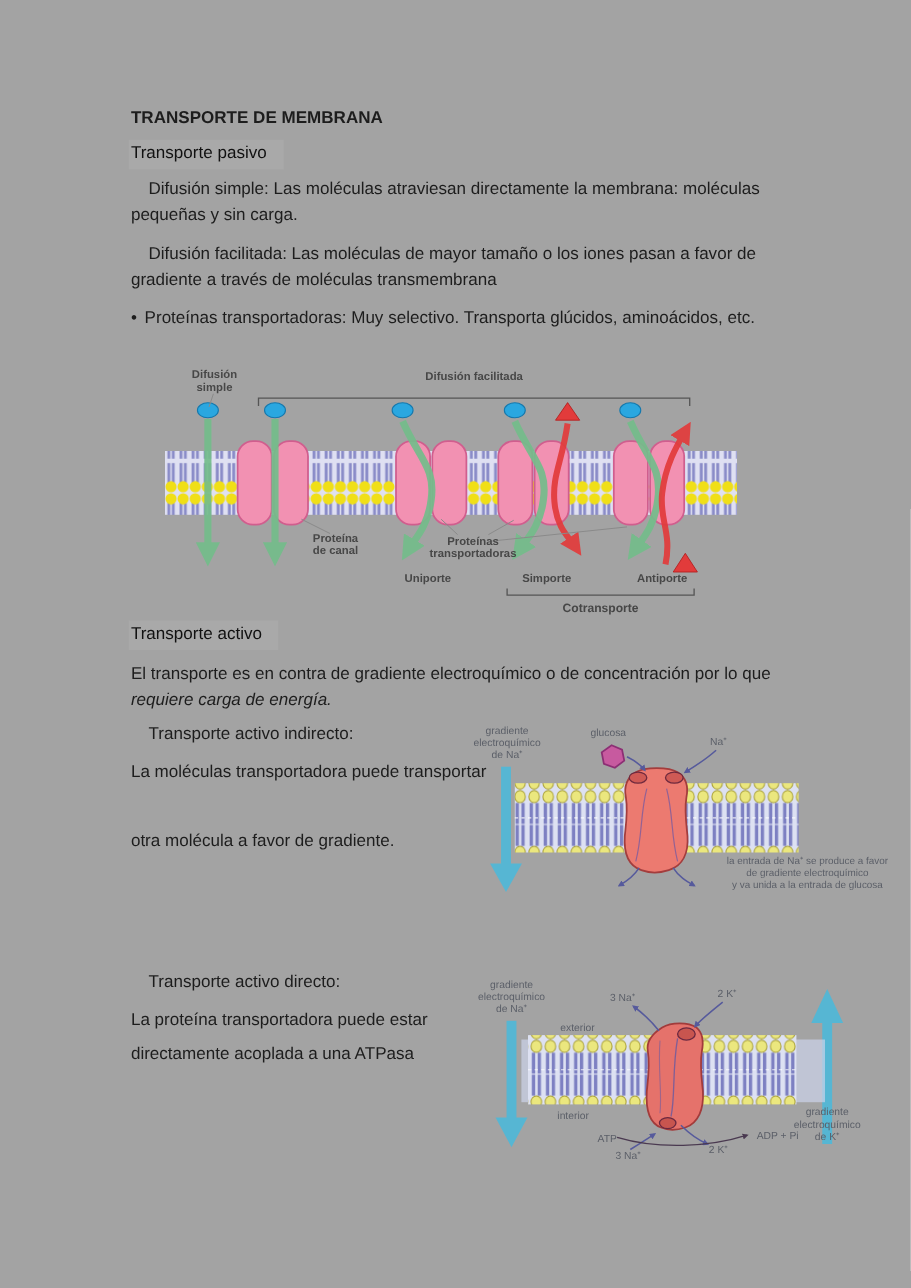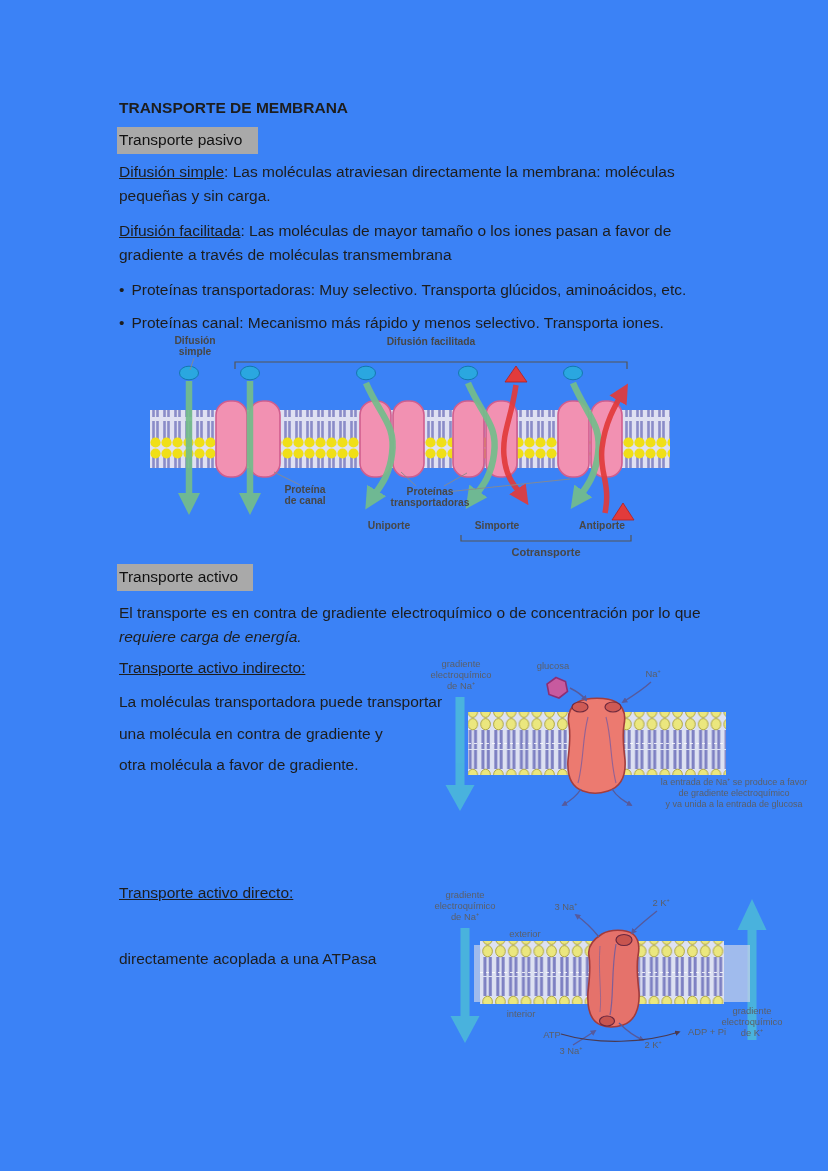--- a/index.html
+++ b/index.html
@@ -1,26 +1,26 @@
 <!DOCTYPE html>
 <html><head>
 <meta charset="utf-8">
 <style>
   html,body{margin:0;padding:0;background:#e9e9e9;}
   .page{
-    position:relative;width:828px;height:1171px;background:#3b82f6;
+    position:relative;width:828px;height:1171px;background:#a3a3a3;
     font-family:"Liberation Sans",sans-serif;color:#1d1d1d;overflow:hidden;
     margin:0 auto;
   }
   .abs{position:absolute;}
   .t15{font-size:15.5px;line-height:23.5px;}
   .bold{font-weight:700;}
   .nowrap{white-space:nowrap;}
   .hl{display:inline-block;background:#a9a9a9;color:#111;padding:1px 15px 2px 2px;}
-  .ul{text-decoration:underline;}
+  .ul{margin-left:16px;}
   .it{font-style:italic;}
   .bullet-line .mk{margin-right:7px;}
   svg.diag{position:absolute;overflow:visible;}
   svg text{font-family:"Liberation Sans",sans-serif;}
   .dlbl{font-size:10.3px;font-weight:700;fill:#474747;}
   .dlbl2{font-size:11px;font-weight:700;fill:#474747;}
   .slbl{font-size:9.4px;fill:#5b5f68;}
   .slbl-sm{font-size:9px;fill:#5b5f68;}
   .mid{text-anchor:middle;}
 </style>
@@ -44,23 +44,20 @@
 
   <div class="abs t15" style="left:119px;top:219px">
     <div class="nowrap">
       <span class="ul">Difusión facilitada</span><span>: Las moléculas de mayor tamaño o los iones pasan a favor de</span>
     </div>
     <div class="nowrap">gradiente a través de moléculas transmembrana</div>
   </div>
 
   <div class="abs t15 nowrap bullet-line" style="left:119px;top:278px">
     <span class="mk">•</span><span>Proteínas transportadoras: Muy selectivo. Transporta glúcidos, aminoácidos, etc.</span>
-  </div>
-  <div class="abs t15 nowrap bullet-line" style="left:119px;top:311px">
-    <span class="mk">•</span><span>Proteínas canal: Mecanismo más rápido y menos selectivo. Transporta iones.</span>
   </div>
 
   <svg class="diag" style="left:150px;top:332px" width="520" height="228" viewBox="0 0 520 228">
     <defs>
       <pattern id="mem1" width="11" height="58" patternUnits="userSpaceOnUse">
         <rect width="11" height="58" fill="#dfe0f2"></rect>
         <rect x="2.2" y="9" width="2.6" height="18" fill="#8a8cc8"></rect>
         <rect x="6.2" y="9" width="2.6" height="18" fill="#8a8cc8"></rect>
         <rect x="2.2" y="31" width="2.6" height="18" fill="#8a8cc8"></rect>
         <rect x="6.2" y="31" width="2.6" height="18" fill="#8a8cc8"></rect>
@@ -145,21 +142,20 @@
     <span class="hl">Transporte activo</span>
   </div>
 
   <div class="abs t15" style="left:119px;top:601px">
     <div class="nowrap">El transporte es en contra de gradiente electroquímico o de concentración por lo que</div>
     <div class="nowrap it">requiere carga de energía.</div>
   </div>
 
   <div class="abs t15 nowrap ul" style="left:119px;top:656px">Transporte activo indirecto:</div>
   <div class="abs t15 nowrap" style="left:119px;top:690px">La moléculas transportadora puede transportar</div>
-  <div class="abs t15 nowrap" style="left:119px;top:722px">una molécula en contra de gradiente y</div>
   <div class="abs t15 nowrap" style="left:119px;top:753px">otra molécula a favor de gradiente.</div>
 
   <svg class="diag" style="left:428px;top:655px" width="398" height="170" viewBox="0 0 398 170">
     <defs>
       <pattern id="mem2" width="12.8" height="63" patternUnits="userSpaceOnUse">
         <rect width="12.8" height="63" fill="#dde1f2"></rect>
         <rect x="2.3" y="12" width="3" height="19" fill="#7d80c2"></rect>
         <rect x="7.6" y="12" width="3" height="19" fill="#7d80c2"></rect>
         <rect x="2.3" y="32" width="3" height="19" fill="#7d80c2"></rect>
         <rect x="7.6" y="32" width="3" height="19" fill="#7d80c2"></rect>
@@ -202,20 +198,21 @@
     <text class="slbl mid" x="33" y="23">electroquímico</text>
     <text class="slbl mid" x="33" y="34">de Na⁺</text>
     <text class="slbl mid" x="125" y="14">glucosa</text>
     <text class="slbl mid" x="225" y="22">Na⁺</text>
     <text class="slbl-sm mid" x="306" y="130">la entrada de Na⁺ se produce a favor</text>
     <text class="slbl-sm mid" x="306" y="141">de gradiente electroquímico</text>
     <text class="slbl-sm mid" x="306" y="152">y va unida a la entrada de glucosa</text>
   </svg>
 
   <div class="abs t15 nowrap ul" style="left:119px;top:881px">Transporte activo directo:</div>
+  <div class="abs t15 nowrap" style="left:119px;top:916px">La proteína transportadora puede estar</div>
   <div class="abs t15 nowrap" style="left:119px;top:947px">directamente acoplada a una ATPasa</div>
 
   <svg class="diag" style="left:430px;top:882px" width="372" height="195" viewBox="0 0 372 195">
     <defs>
       <pattern id="mem3" width="12.8" height="63" patternUnits="userSpaceOnUse">
         <rect width="12.8" height="63" fill="#dde1f2"></rect>
         <rect x="2.3" y="12" width="3" height="19" fill="#7d80c2"></rect>
         <rect x="7.6" y="12" width="3" height="19" fill="#7d80c2"></rect>
         <rect x="2.3" y="32" width="3" height="19" fill="#7d80c2"></rect>
         <rect x="7.6" y="32" width="3" height="19" fill="#7d80c2"></rect>

